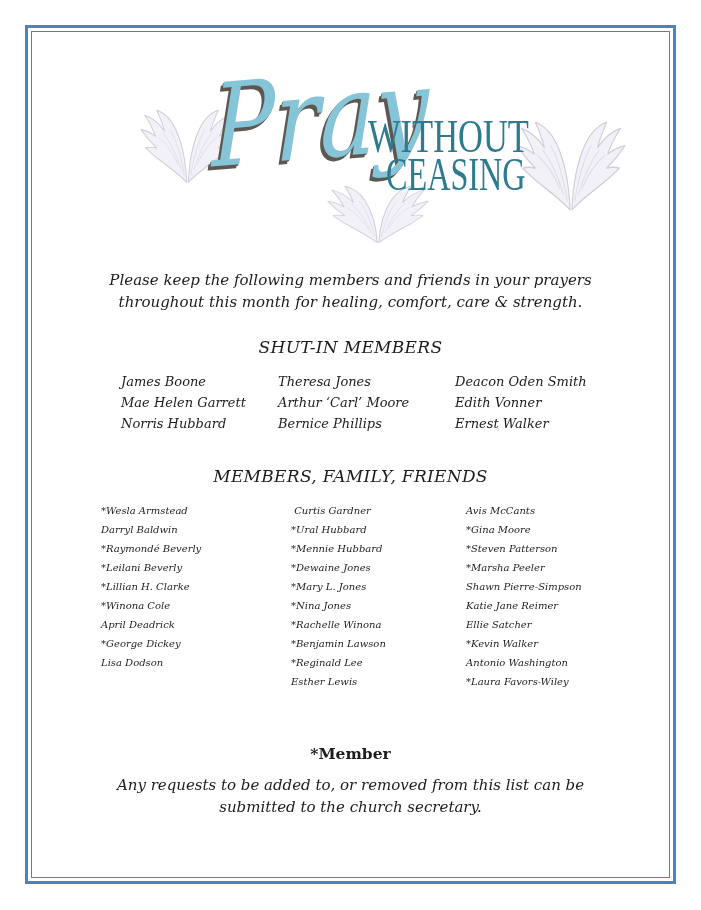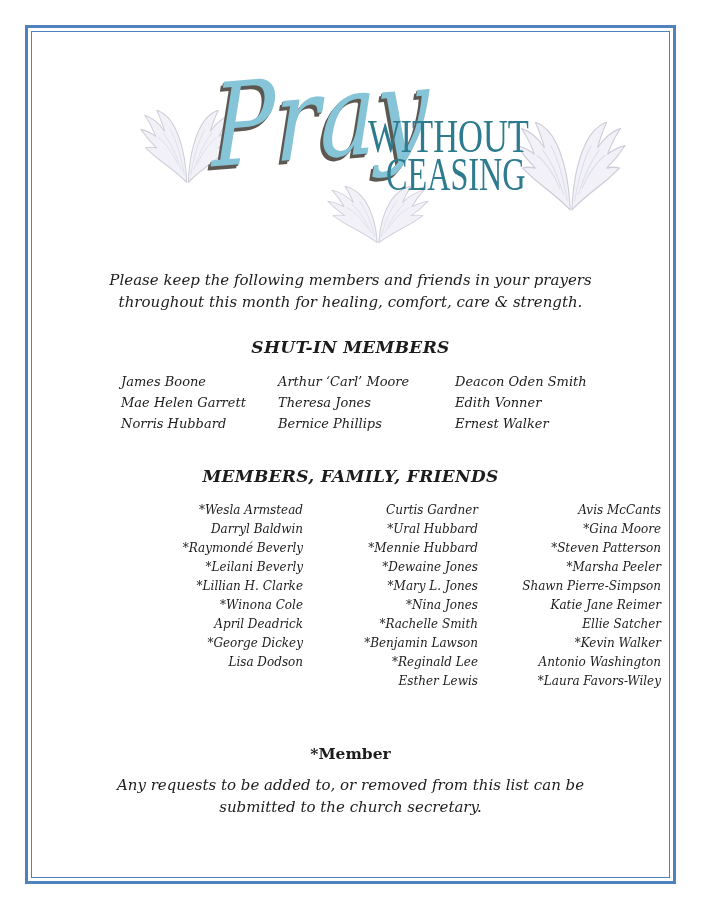--- a/index.html
+++ b/index.html
@@ -53,38 +53,38 @@
   }
   .word-without{left:368px;top:114px;transform:scaleX(0.75);}
   .word-ceasing{left:386px;top:152px;transform:scaleX(0.70);}
   
   .centered{
     position:absolute;left:22px;width:657px;
     text-align:center;
   }
   .intro{top:270px;font-style:italic;font-size:15px;line-height:21.5px;}
   .section-title{
-    font-weight:bold;font-style:italic;
+    font-weight:normal;font-style:italic;
     font-size:17px;letter-spacing:0.3px;
   }
   .title-shutin{top:337px;}
   .title-members{top:466px;}
   .name-grid{
     position:absolute;display:grid;
     font-style:italic;
   }
   .grid-shutin{
     top:371px;left:121px;right:40px;
     grid-template-columns:157px 177px auto;
     font-size:13px;line-height:21px;
   }
   .grid-members{
-    top:501px;left:113px;right:40px;
+    top:501px;left:101px;right:40px;
     grid-template-columns:190px 175px auto;
-    font-size:12px;line-height:19px;text-align:right;
+    font-size:10px;line-height:19px;
   }
   .name-line{white-space:pre;}
   .member-note{top:744px;font-weight:bold;font-size:15.5px;}
   .closing{top:774px;font-style:italic;font-size:15px;line-height:22px;}
 </style>
 </head>
 <body>
 
 <svg width="0" height="0" style="position:absolute" aria-hidden="true">
   <defs>
@@ -133,22 +133,22 @@
   </div>
 
   <div class="centered section-title title-shutin">SHUT-IN MEMBERS</div>
   <div class="name-grid grid-shutin">
       <div class="name-col">
         <div class="name-line">James Boone</div>
         <div class="name-line">Mae Helen Garrett</div>
         <div class="name-line">Norris Hubbard</div>
       </div>
       <div class="name-col">
+        <div class="name-line">Theresa Jones</div>
         <div class="name-line">Arthur ‘Carl’ Moore</div>
-        <div class="name-line">Theresa Jones</div>
         <div class="name-line">Bernice Phillips</div>
       </div>
       <div class="name-col">
         <div class="name-line">Deacon Oden Smith</div>
         <div class="name-line">Edith Vonner</div>
         <div class="name-line">Ernest Walker</div>
       </div>
     </div>
 
   <div class="centered section-title title-members">MEMBERS, FAMILY, FRIENDS</div>
@@ -164,21 +164,21 @@
         <div class="name-line">*George Dickey</div>
         <div class="name-line">Lisa Dodson</div>
       </div>
       <div class="name-col">
         <div class="name-line"> Curtis Gardner</div>
         <div class="name-line">*Ural Hubbard</div>
         <div class="name-line">*Mennie Hubbard</div>
         <div class="name-line">*Dewaine Jones</div>
         <div class="name-line">*Mary L. Jones</div>
         <div class="name-line">*Nina Jones</div>
-        <div class="name-line">*Rachelle Smith</div>
+        <div class="name-line">*Rachelle Winona</div>
         <div class="name-line">*Benjamin Lawson</div>
         <div class="name-line">*Reginald Lee</div>
         <div class="name-line">Esther Lewis</div>
       </div>
       <div class="name-col">
         <div class="name-line">Avis McCants</div>
         <div class="name-line">*Gina Moore</div>
         <div class="name-line">*Steven Patterson</div>
         <div class="name-line">*Marsha Peeler</div>
         <div class="name-line">Shawn Pierre-Simpson</div>

